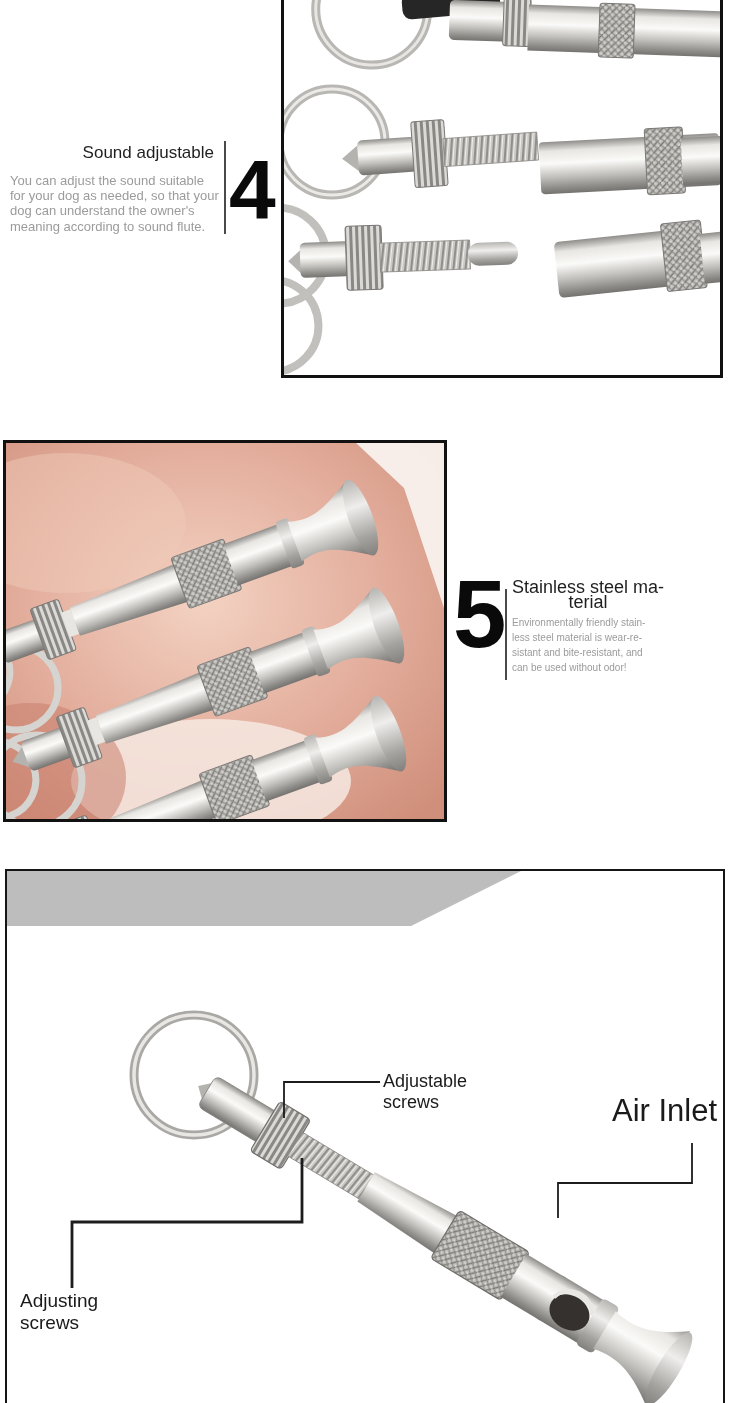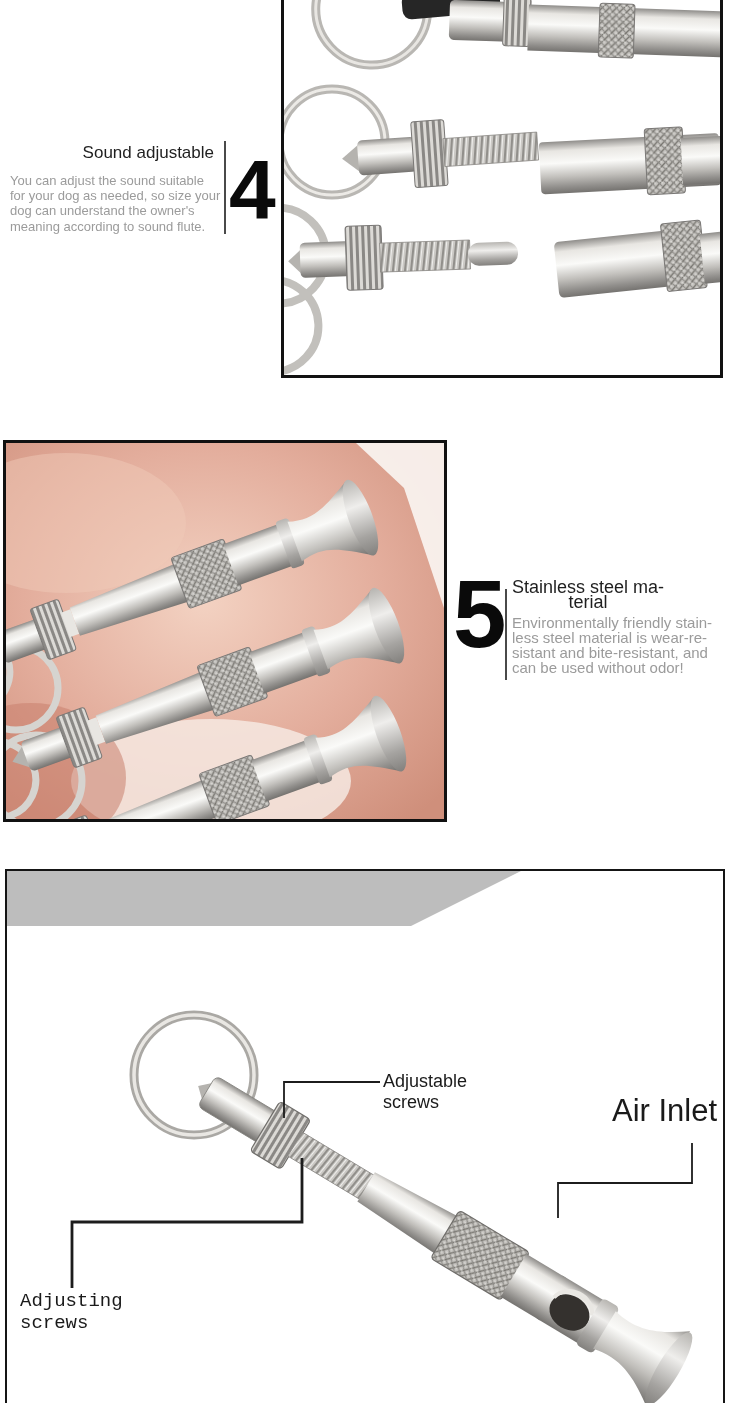--- a/index.html
+++ b/index.html
@@ -13,38 +13,38 @@
   .abs{position:absolute;}
   .nowrap{white-space:nowrap;}
   
   .f4-heading{left:0;top:143;width:214px;text-align:right;font-size:17px;color:var(--heading-text);}
   .f4-body{left:10px;top:173px;font-size:13px;line-height:15.2px;color:var(--body-text);}
   .f4-divider{left:224px;top:141px;width:2px;height:93px;background:var(--divider);}
   .f4-number{left:229px;top:148px;font-size:84px;font-weight:900;line-height:1;color:var(--number-text);}
   .f5-number{left:453px;top:566px;font-size:96px;font-weight:900;line-height:1;color:var(--number-text);}
   .f5-divider{left:505px;top:589px;width:2px;height:91px;background:var(--divider);}
   .f5-heading{left:512px;top:580px;font-size:18px;line-height:15px;color:var(--heading-text);text-align:center;}
-  .f5-body{left:512px;top:615px;font-size:15px;line-height:15px;color:var(--body-text);}
+  .f5-body{left:512px;top:615px;font-size:10px;line-height:15px;color:var(--body-text);}
   .f4-heading,.f5-heading{font-weight:400;}
   
   .photo-top{left:281px;top:0;width:436px;height:375px;border:3px solid var(--photo-border);
              border-top:none;background:#fff;overflow:hidden;}
   .photo-mid{left:3px;top:440px;width:438px;height:376px;border:3px solid var(--photo-border);
              background:#e9b8a6;overflow:hidden;}
   
   .bottom-box{left:5px;top:869px;width:716px;height:534px;
               border:2px solid #151515;border-bottom:none;background:#fff;}
   .banner{left:0;top:0;width:514px;height:55px;background:var(--banner-bg);
           clip-path:polygon(0 0,100% 0,calc(100% - 110px) 100%,0 100%);}
   .banner-title{left:18px;top:11px;font-size:27px;color:#333;}
   .diagram-svg{left:0;top:0;}
   .lbl{color:var(--label-text);}
   .lbl-screws{left:376px;top:184px;font-size:18px;line-height:21px;margin-top:16px;}
   .lbl-air{left:605px;top:222px;font-size:31px;}
-  .lbl-lever{left:13px;top:419px;font-size:19px;line-height:22px;font-family:Liberation Mono, monospace;}
+  .lbl-lever{left:13px;top:419px;font-size:19px;line-height:22px;}
 </style>
 </head>
 <body>
 
 <svg width="0" height="0" style="position:absolute" aria-hidden="true">
   <defs>
     <linearGradient id="met" x1="0" y1="0" x2="0" y2="1">
       <stop offset="0" stop-color="#8f8d8a"></stop>
         <stop offset="0.18" stop-color="#e8e6e2"></stop>
       <stop offset="0.42" stop-color="#fafaf8"></stop>
@@ -94,21 +94,21 @@
     </g>
   </defs>
 </svg>
 
 <div class="page">
 
   <div>
     <div class="abs f4-heading nowrap" style="left: 0px; top: 143px;">Sound adjustable</div>
     <div class="abs f4-body">
       <span class="nowrap" style="display:block">You can adjust the sound suitable</span>
-      <span class="nowrap" style="display:block">for your dog as needed, so size your</span>
+      <span class="nowrap" style="display:block">for your dog as needed, so that your</span>
       <span class="nowrap" style="display:block">dog can understand the owner's</span>
       <span class="nowrap" style="display:block">meaning according to sound flute.</span>
     </div>
     <div class="abs f4-divider"></div>
     <div class="abs f4-number">4</div>
 
     <div class="abs photo-top">
       <svg width="436" height="378" viewBox="0 0 436 378">
 
         <g transform="rotate(2 0 0)">

